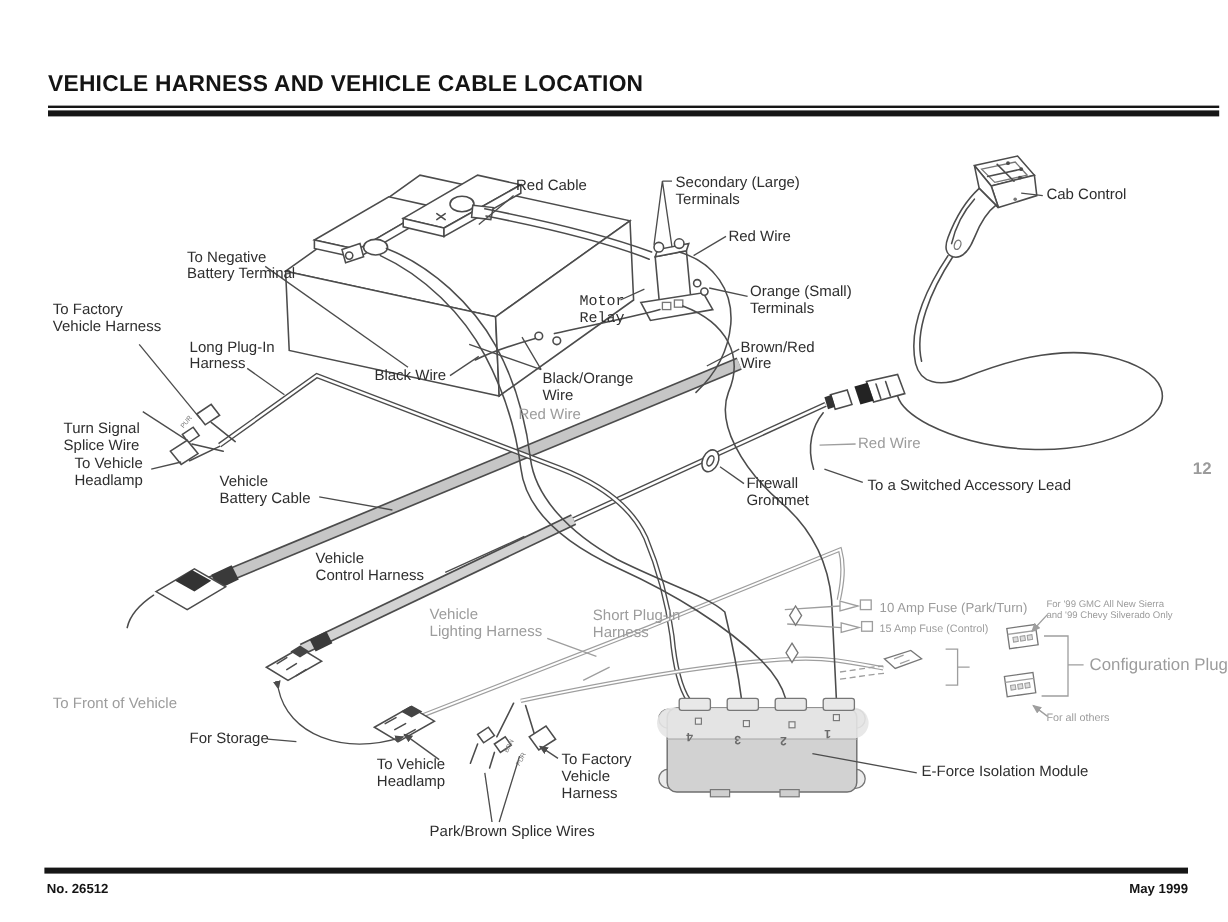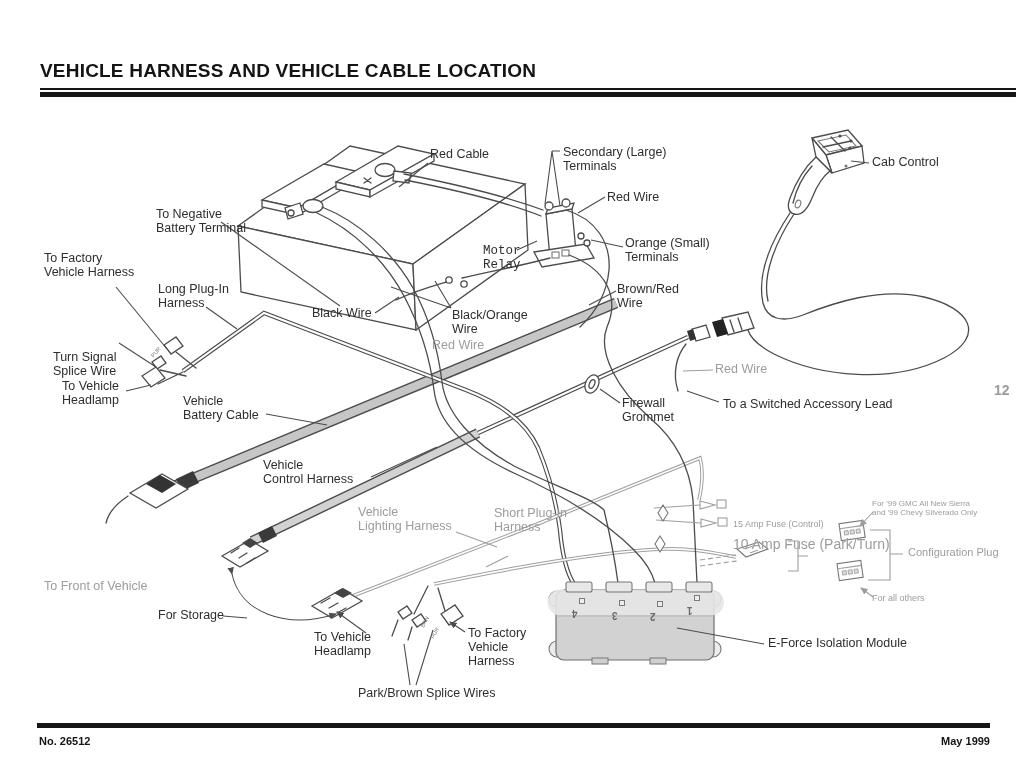--- a/index.html
+++ b/index.html
@@ -308,25 +308,25 @@
 Harness</div>
       <div class="lbl gray" style="left: 44px; top: 580px;">To Front of Vehicle</div>
       <div class="lbl" style="left: 158px; top: 609px; text-align: right;">For Storage</div>
       <div class="lbl" style="left: 314px; top: 631px;">To Vehicle
 Headlamp</div>
       <div class="lbl" style="left: 468px; top: 627px;">To Factory
 Vehicle
 Harness</div>
       <div class="lbl" style="left: 358px; top: 687px;">Park/Brown Splice Wires</div>
       <div class="lbl" style="left: 768px; top: 637px;">E-Force Isolation Module</div>
-      <div class="lbl gray" style="left: 733px; top: 501px; font-size: 14px; margin-top: 36px;">10 Amp Fuse (Park/Turn)</div>
+      <div class="lbl gray" style="left: 733px; top: 501px; font-size: 11px;">10 Amp Fuse (Park/Turn)</div>
       <div class="lbl gray" style="left: 733px; top: 520px; font-size: 9px;">15 Amp Fuse (Control)</div>
       <div class="lbl gray" style="left: 872px; top: 500px; font-size: 8px;">For '99 GMC All New Sierra
 and '99 Chevy Silverado Only</div>
-      <div class="lbl gray" style="left: 908px; top: 546px; font-size: 11px;">Configuration Plug</div>
+      <div class="lbl gray" style="left: 908px; top: 546px; font-size: 14px;">Configuration Plug</div>
       <div class="lbl gray" style="left: 872px; top: 594px; font-size: 9px;">For all others</div>
       <div class="portnum" style="left: 572px; top: 608px;">4</div>
       <div class="portsq" style="left: 579px; top: 598px;"></div>
       <div class="portnum" style="left: 612px; top: 610px;">3</div>
       <div class="portsq" style="left: 619px; top: 600px;"></div>
       <div class="portnum" style="left: 650px; top: 611px;">2</div>
       <div class="portsq" style="left: 657px; top: 601px;"></div>
       <div class="portnum" style="left: 687px; top: 605px;">1</div>
       <div class="portsq" style="left: 694px; top: 595px;"></div>
       <div class="tag" style="left: 150px; top: 349px; transform: rotate(-50deg);">PUR</div>

